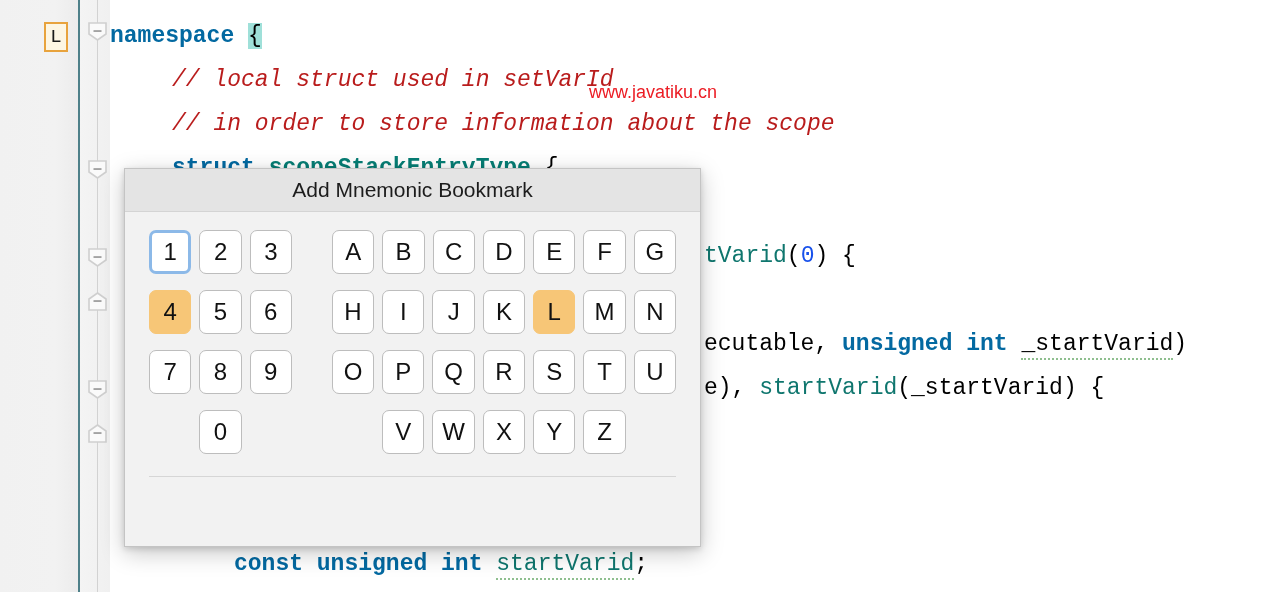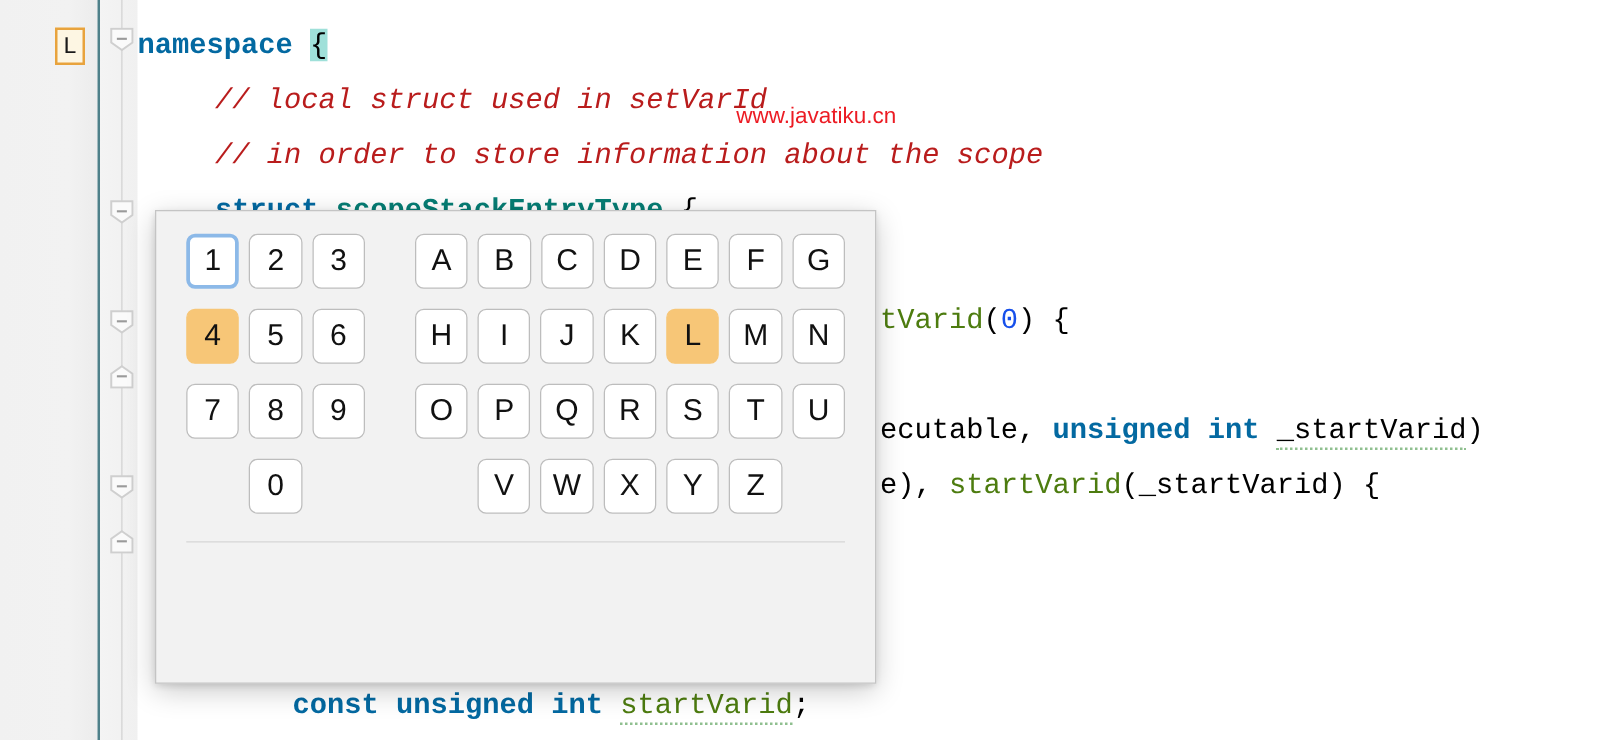--- a/index.html
+++ b/index.html
@@ -72,21 +72,21 @@
     left: 110px; top: 0;
     right: 0; bottom: 0;
     font-family: "Liberation Mono", monospace;
     font-size: 23px;
     line-height: 44px;
     white-space: pre;
   }
   .code-line { position: absolute; left: 0; white-space: pre; }
   .kw      { color: #0369a1; font-weight: bold; }
   .cmt     { color: #b91c1c; font-style: italic; }
-  .fn      { color: #4d7c0f; }
+  .fn      { color: #0f766e; }
   .num     { color: #1750eb; }
   .plain   { color: #000000; }
   .teal    { color: #067d74; font-weight: bold; }
   .brace-hl{ background: #9fe0d9; color:#000; }
   .squiggle {
     border-bottom: 2px dotted #8fbf8f;
     padding-bottom: 1px;
   }
   .watermark {
     position: absolute;
@@ -238,20 +238,23 @@
         </svg>
       </div>
     </div>
 
   <div class="code-layer" id="code-layer"><div class="code-line" style="top: 14px; left: 0px;"><span class="kw">namespace </span><span class="brace-hl">{</span></div><div class="code-line" style="top: 58px; left: 62px;"><span class="cmt">// local struct used in setVarId</span></div><div class="code-line" style="top: 102px; left: 62px;"><span class="cmt">// in order to store information about the scope</span></div><div class="code-line" style="top: 146px; left: 62px;"><span class="kw">struct </span><span class="teal">scopeStackEntryType </span><span class="plain">{</span></div><div class="code-line" style="top: 234px; left: 594px;"><span class="fn">tVarid</span><span class="plain">(</span><span class="num">0</span><span class="plain">) {</span></div><div class="code-line" style="top: 322px; left: 594px;"><span class="plain">ecutable, </span><span class="kw">unsigned int </span><span class="plain squiggle">_startVarid</span><span class="plain">)</span></div><div class="code-line" style="top: 366px; left: 594px;"><span class="plain">e), </span><span class="fn">startVarid</span><span class="plain">(_startVarid) {</span></div><div class="code-line" style="top: 542px; left: 124px;"><span class="kw">const unsigned int </span><span class="fn squiggle">startVarid</span><span class="plain">;</span></div></div>
 
   <div class="watermark">www.javatiku.cn</div>
 </div>
 
 <div id="dialog">
+  <div class="dlg-titlebar">
+    <div class="dlg-title">Add Mnemonic Bookmark</div>
+  </div>
   <div class="dlg-body">
     <div class="key-grid" id="key-grid">
         <div class="key-row">
           <div class="key focused">
             <span>1</span>
           </div>
           <div class="key">
             <span>2</span>
           </div>
           <div class="key">

